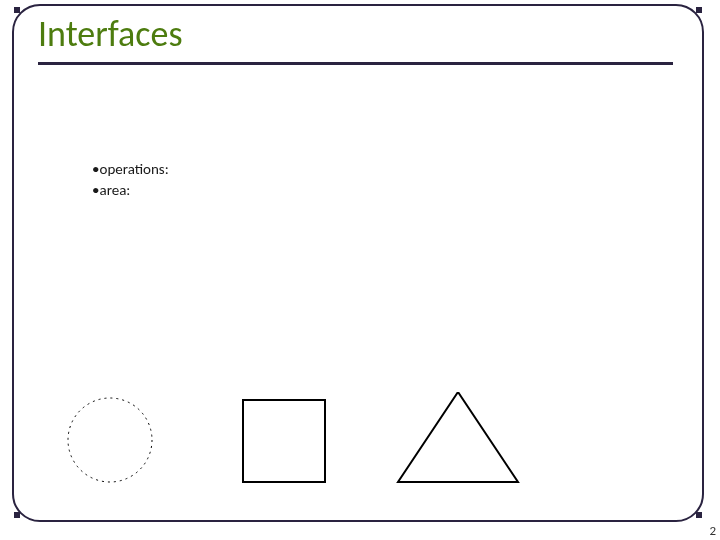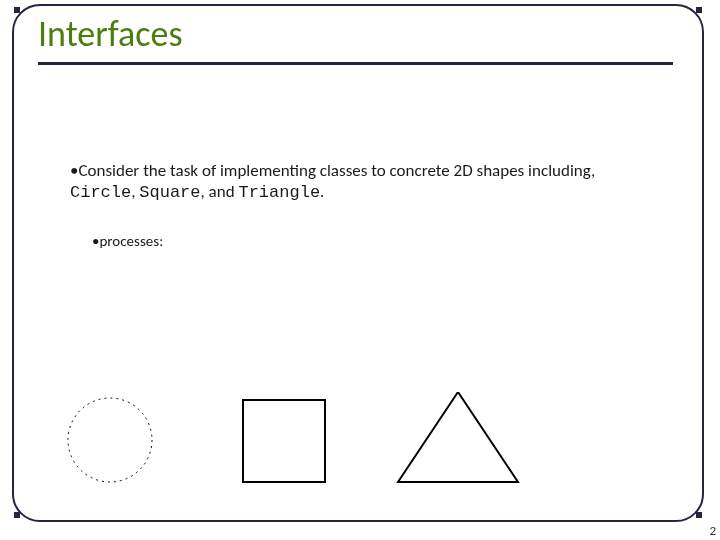--- a/index.html
+++ b/index.html
@@ -101,26 +101,26 @@
 <div class="corner tl"></div>
 <div class="corner tr"></div>
 <div class="corner bl"></div>
 <div class="corner br"></div>
 
 <div class="title">Interfaces</div>
 <div class="title-rule"></div>
 
 <div class="body">
 
-  <div class="b1">
-    <span class="bullet">• </span><span>Consider the task of implementing classes to  concrete 2D shapes including, </span><span class="mono">Circle</span><span>, </span><span class="mono">Square</span><span>, and </span><span class="mono">Triangle</span><span>.</span>
-  </div>
 
   <div class="b3">
-    <span class="bullet">• </span><span>processes:</span>
+    <span class="bullet">• </span><span>operations:</span>
+  </div>
+  <div class="b3">
+    <span class="bullet">• </span><span>area:</span>
   </div>
 
 
 </div>
 
 <div class="shapes">
   <svg width="720" height="110">
     <circle cx="110" cy="48" r="42" fill="none" stroke="#000" stroke-width="1" stroke-dasharray="2 4"></circle>
     <rect x="243" y="8" width="82" height="82" fill="none" stroke="#000" stroke-width="2"></rect>
     <polygon points="458,0 518,90 398,90" fill="none" stroke="#000" stroke-width="2"></polygon>

